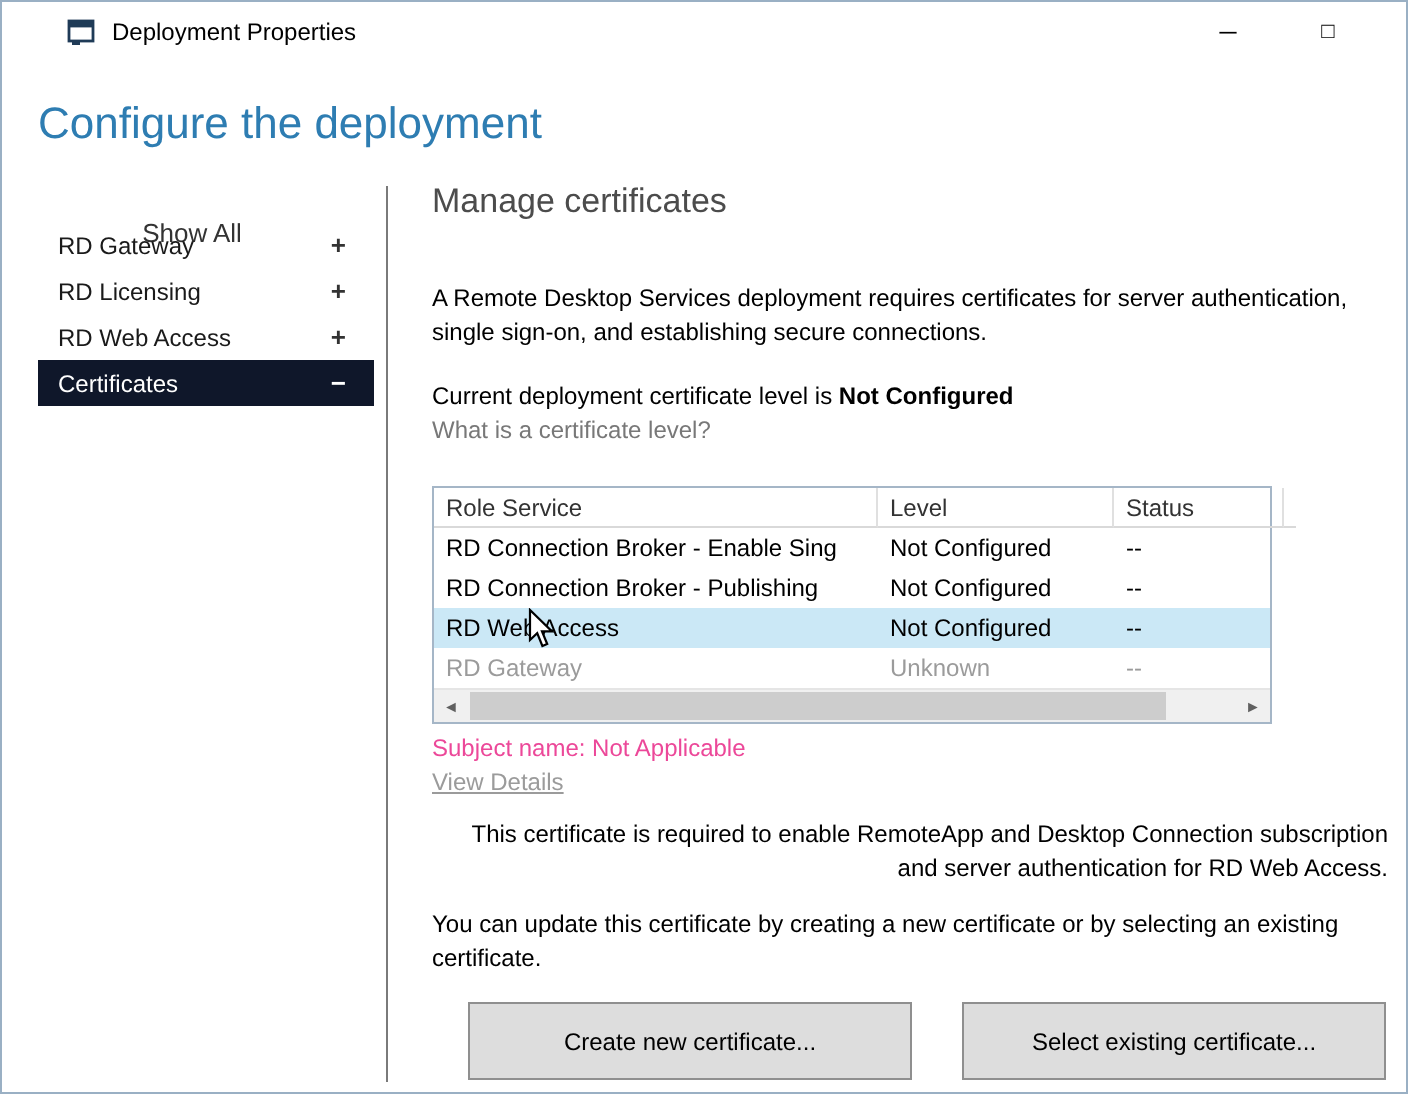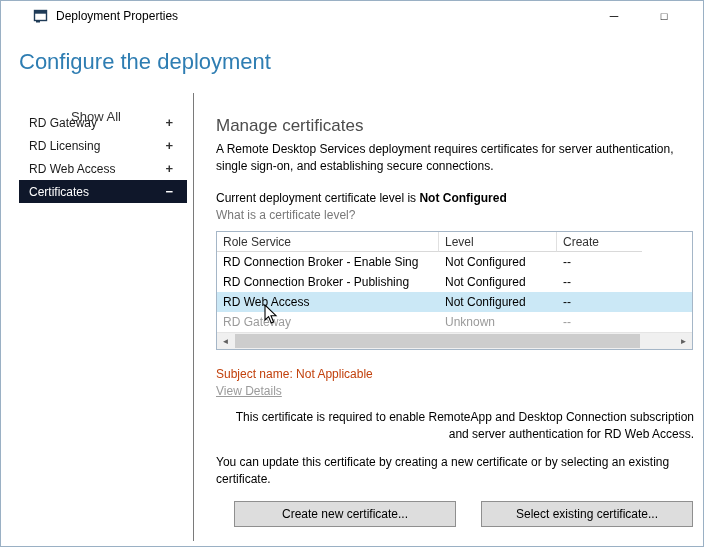--- a/index.html
+++ b/index.html
@@ -23,46 +23,46 @@
   .showall { position:absolute; left:18px; top:108px; width:168px; text-align:center; padding-right:14px; font-size:13px; color:#333; cursor:pointer; }
   .sidebar { position:absolute; left:18px; top:110px; width:168px; }
   .side-item { height:23px; display:flex; align-items:center; padding:0 14px 0 10px; color:#1a1a1a; cursor:pointer; }
   .side-item .lbl { flex:1; font-size:12px; }
   .side-item .exp { font-size:13px; font-weight:bold; color:#333; }
   .side-item.selected { background:#0f172a; color:#fff; }
   .side-item.selected .lbl { color:#fff; }
   .side-item.selected .exp { color:#fff; }
   .vdivider { position:absolute; left:192px; top:92px; width:1px; height:448px; background:#7a7a7a; }
   
-  .main-heading { position:absolute; left:215px; top:115px; font-size:17px; color:#4c4c4c; font-weight:normal; }
+  .main-heading { position:absolute; left:215px; top:90px; font-size:17px; color:#4c4c4c; font-weight:normal; }
   .intro { position:absolute; left:215px; top:140px; width:478px; line-height:17px; color:#000; }
   .level-line { position:absolute; left:215px; top:190px; }
   .level-line b { font-weight:bold; }
   .level-link { position:absolute; left:215px; top:207px; color:#787878; cursor:pointer; }
   
-  .tbl { position:absolute; left:215px; top:230px; width:477px; border:1px solid #a5b6c7; background:#fff; }
+  .tbl { position:absolute; left:215px; top:242px; width:420px; border:1px solid #a5b6c7; background:#fff; }
   .trow { display:grid; grid-template-columns:222px 118px 85px 1fr; height:20px; align-items:center; }
   .trow > div { padding-left:6px; white-space:nowrap; overflow:hidden; height:20px; line-height:20px; }
   .thead > div { border-right:1px solid #e0e0e0; border-bottom:1px solid #d9d9d9; color:#333; }
   .thead > div:last-child { border-right:none; }
   .trow.selected { background:#cbe8f6; }
   .trow.disabled { color:#9b9b9b; }
   .hscroll { position:relative; height:17px; background:#f0f0f0; border-top:1px solid #e5e5e5; }
   .sb-arrow { position:absolute; top:0; width:17px; height:16px; display:flex; align-items:center; justify-content:center; font-size:8px; color:#606060; cursor:pointer; }
   .sb-left { left:0; }
   .sb-right { right:0; }
   .sb-thumb { position:absolute; top:1px; left:18px; right:52px; height:14px; background:#cdcdcd; border-radius:0; cursor:pointer; }
   
-  .subject { position:absolute; left:215px; top:366px; color:#c2410c; }
+  .subject { position:absolute; left:215px; top:366px; color:#ec4899; }
   .view-details { position:absolute; left:215px; top:383px; color:#9b9b9b; cursor:pointer;text-decoration:underline; }
   .para1 { position:absolute; left:215px; top:408px; width:478px; line-height:17px;text-align:right; }
   .para2 { position:absolute; left:215px; top:453px; width:478px; line-height:17px; }
   
   .btn-row { position:absolute; left:233px; top:500px; width:459px; display:flex; justify-content:space-between; }
-  .push-btn { width:222px; height:26px; background:#dddddd; border:1px solid #8f8f8f; font-family:"Liberation Sans", sans-serif; font-size:12px; color:#000; cursor:pointer; }
+  .push-btn { width:222px; height:39px; background:#dddddd; border:1px solid #8f8f8f; font-family:"Liberation Sans", sans-serif; font-size:12px; color:#000; cursor:pointer; }
   .push-btn.wide { width:212px; }
   
   .cursor { position:absolute; left:263px; top:303px; width:14px; height:21px; pointer-events:none; }
 </style>
 </head>
 <body>
 
 <div class="window">
 
   <div class="titlebar">
@@ -103,20 +103,21 @@
   <div class="intro">A Remote Desktop Services deployment requires certificates for server authentication, single sign-on, and establishing secure connections.</div>
   <div class="level-line">
     <span>Current deployment certificate level is </span><b>Not Configured</b>
   </div>
   <div class="level-link">What is a certificate level?</div>
 
   <div class="tbl">
     <div class="trow thead">
       <div>Role Service</div>
       <div>Level</div>
+      <div>Status</div>
       <div>Create</div>
     </div>
     <div class="trow">
       <div>RD Connection Broker - Enable Sing</div>
       <div>Not Configured</div>
       <div>--</div>
       <div></div>
     </div>
     <div class="trow">
       <div>RD Connection Broker - Publishing</div>

